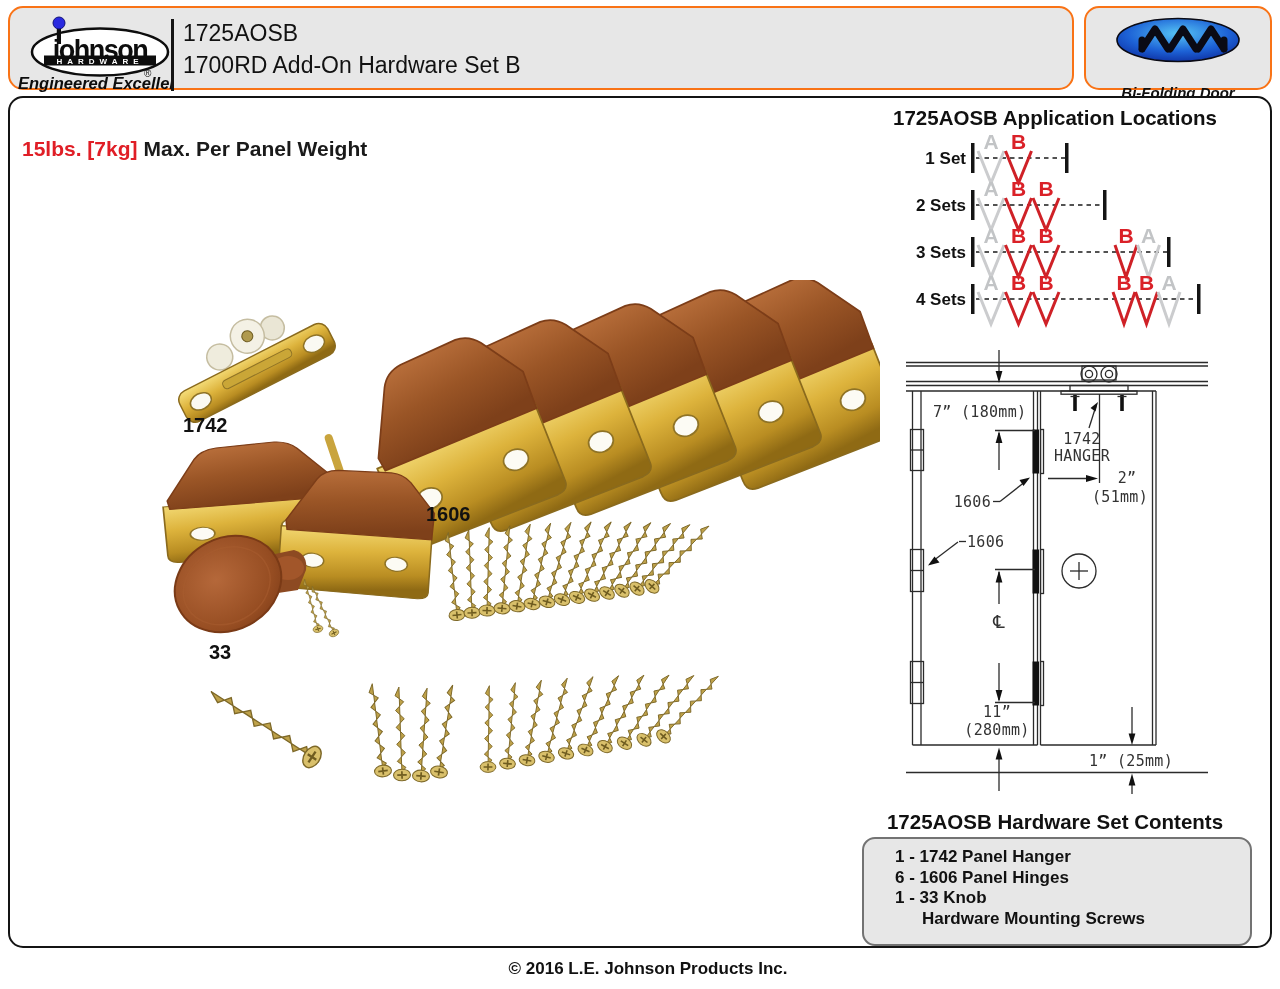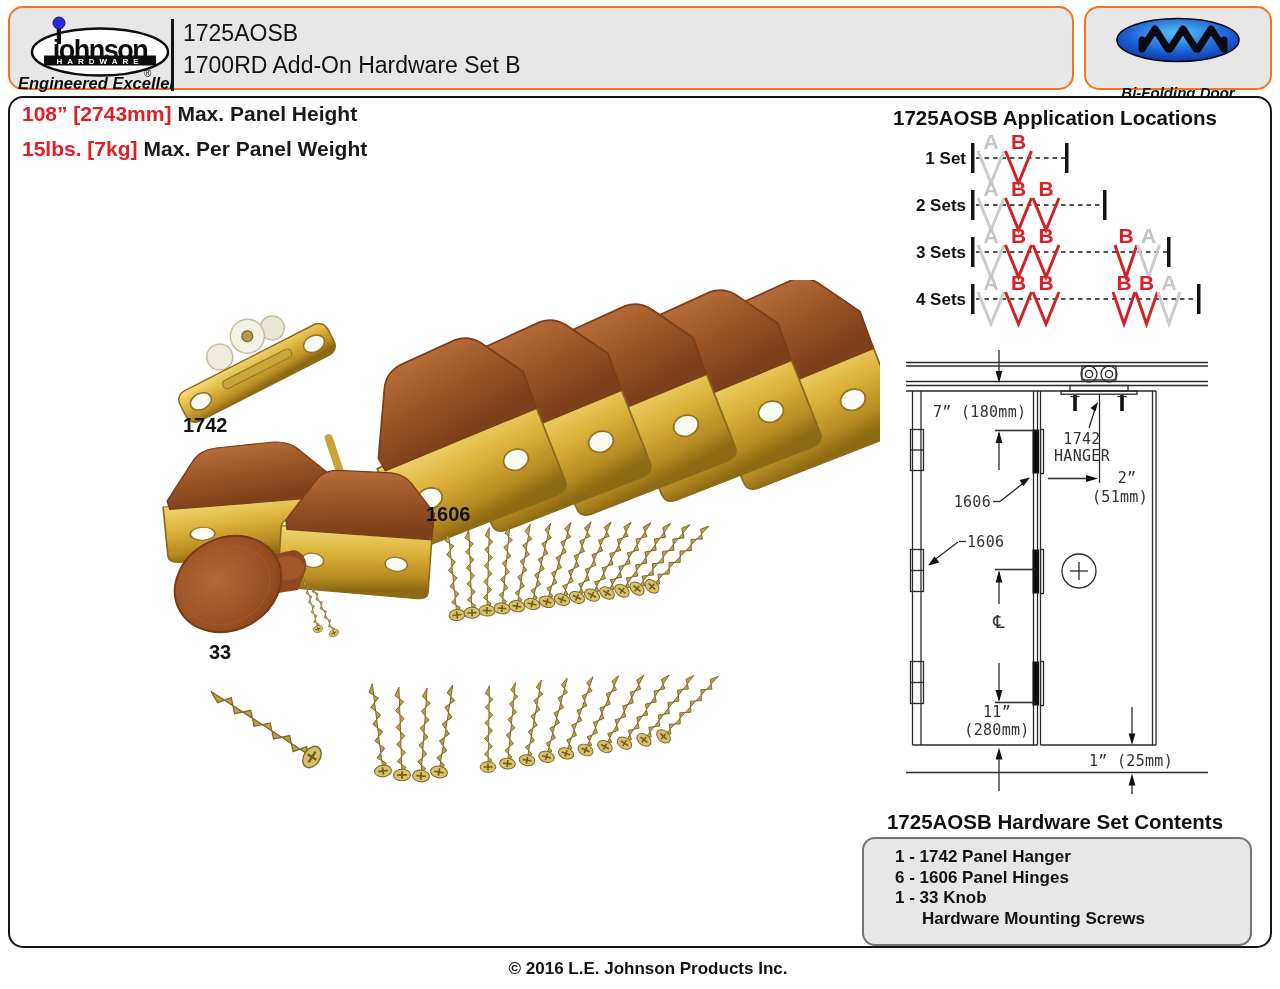--- a/index.html
+++ b/index.html
@@ -71,23 +71,20 @@
         </radialGradient>
       </defs>
       <ellipse cx="64" cy="24" rx="61" ry="21.5" fill="url(#blueG)" stroke="#0a0a14" stroke-width="1.6"></ellipse>
       <path d="M28,33 L28,24 M28,33 L41,13 L54,33 M56,33 L69,13 L82,33 M84,33 L97,13 L110,33 M110,33 L110,24" stroke="#0a0a14" stroke-width="7" fill="none" stroke-linecap="round" stroke-linejoin="round"></path>
     </svg>
     <div class="bifold-caption" style="left:0;top:56px;width:184px;margin-top:20px;">Bi-Folding Door Hardware</div>
   </div>
 
   <div class="mainbox"></div>
 
-  <div class="spec-line" style="top:102px;">
-    <span class="spec-red">108” [2743mm]</span><span class="spec-black">Max. Panel Height</span>
-  </div>
   <div class="spec-line" style="top:131px;margin-top:6px;">
     <span class="spec-red">15lbs. [7kg]</span><span class="spec-black">Max. Per Panel Weight</span>
   </div>
 
   <svg class="a" style="left:0;top:280px;" width="880" height="520" viewBox="0 280 880 520" xmlns="http://www.w3.org/2000/svg">
     <defs>
       <linearGradient id="goldG" x1="0" y1="0" x2="0.25" y2="1">
         <stop offset="0%" stop-color="#f6df7d"></stop>
           <stop offset="45%" stop-color="#ddb33c"></stop>
         <stop offset="80%" stop-color="#b98d22"></stop>

